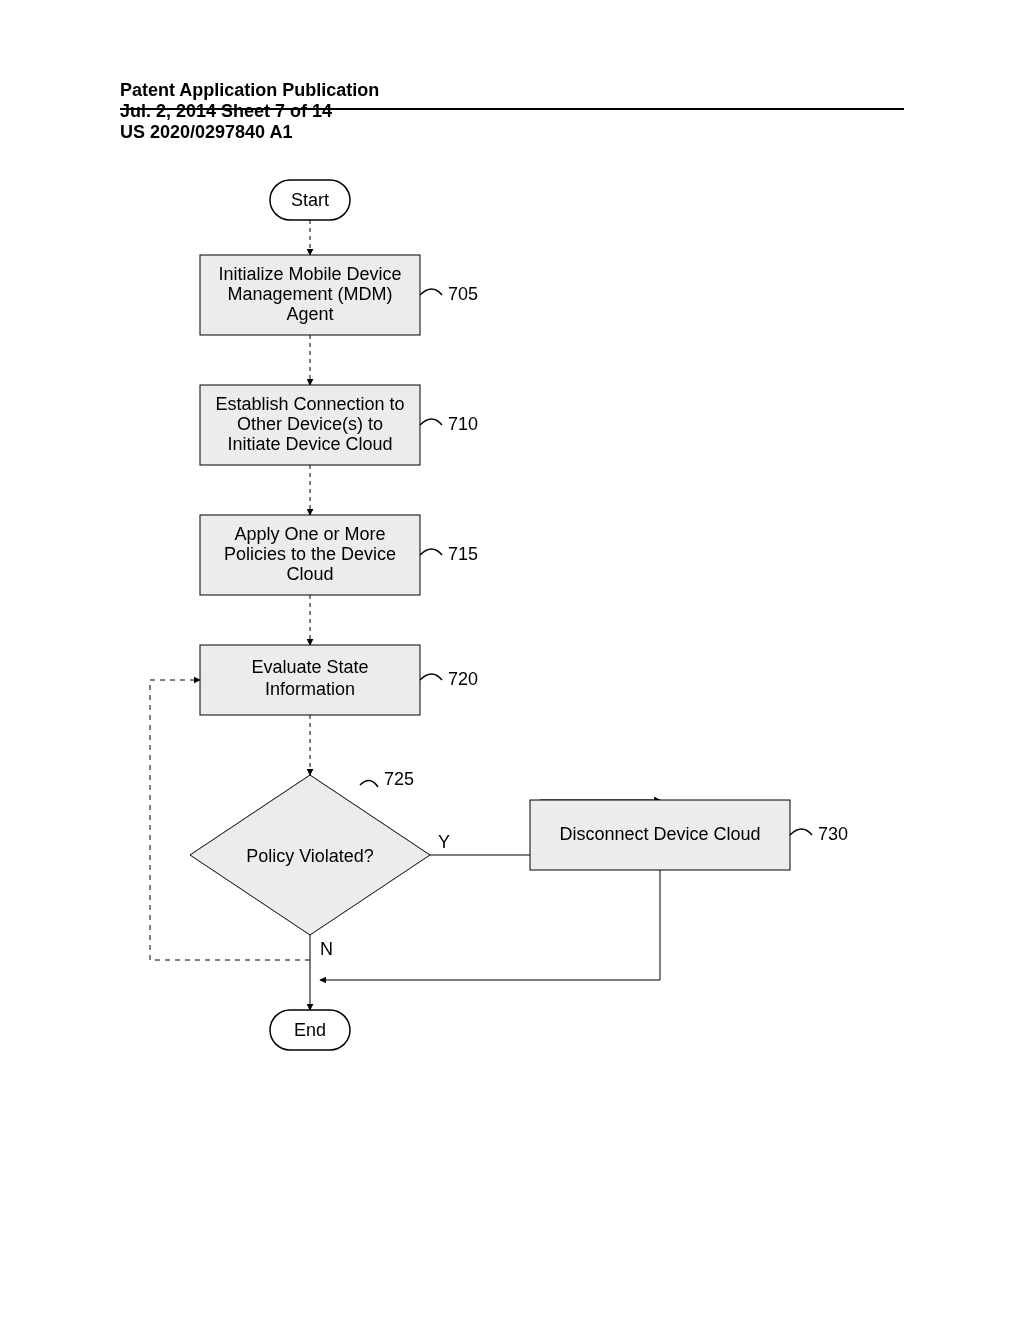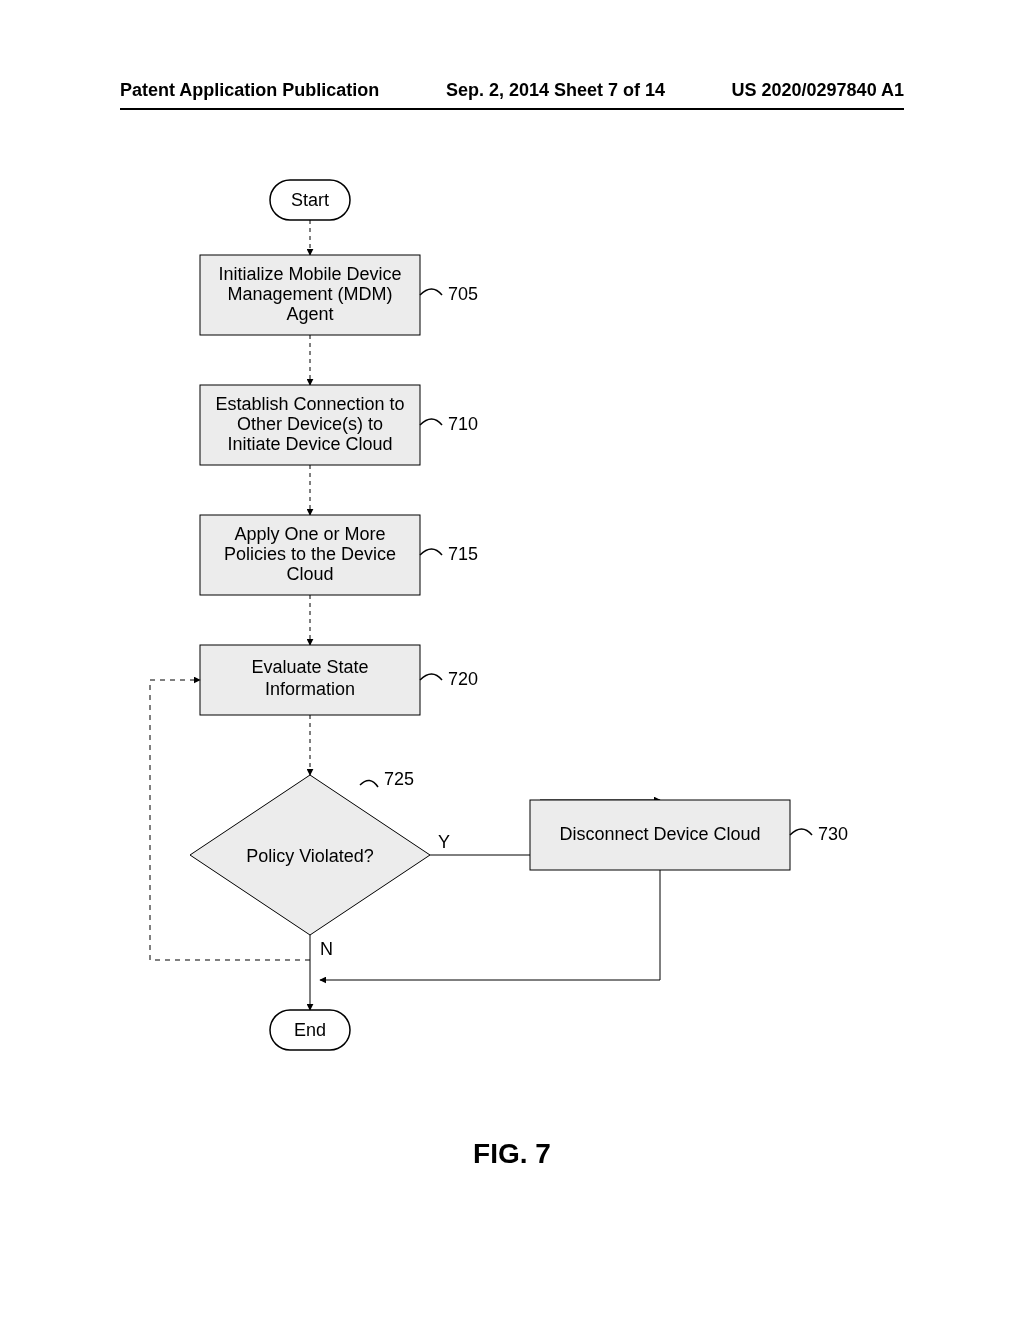--- a/index.html
+++ b/index.html
@@ -15,20 +15,21 @@
     width: 1024px; height: 1320px;
   }
   .header {
     position: absolute;
     top: 80px; left: 0; width: 1024px;
     padding: 0 120px 18px 120px;
     display: flex;
     justify-content: space-between;
     font-size: 18px;
     font-weight: bold;
+    flex-direction: column;
   }
   .header .rule {
     position: absolute;
     left: 120px; right: 120px;
     top: 28px;
     height: 2px; background: #000;
   }
   .fig-label {
     position: absolute;
     left: 0; width: 1024px;
@@ -47,21 +48,21 @@
   .txt { font-family: Arial, Helvetica, sans-serif; font-size: 18px; text-anchor: middle; }
   .lbl { font-family: Arial, Helvetica, sans-serif; font-size: 18px; }
 </style>
 </head>
 <body>
 
 <div class="page">
 
   <div class="header">
     <span>Patent Application Publication</span>
-    <span>Sep. 2, 2014  Sheet 7 of 14</span>
+    <span>Jul. 2, 2014  Sheet 7 of 14</span>
     <span>US 2020/0297840 A1</span>
     <div class="rule"></div>
   </div>
 
   <svg class="flow" viewBox="0 0 1024 1000">
     <defs>
       <marker id="arrow" viewBox="0 0 10 10" refX="9" refY="5" markerWidth="7" markerHeight="7" orient="auto-start-reverse">
         <path d="M 0 0 L 10 5 L 0 10 z" fill="#000"></path>
       </marker>
     </defs>
@@ -126,15 +127,14 @@
     <polyline points="660,730 660,840 320,840" fill="none" stroke="#000" stroke-width="1" marker-end="url(#arrow)"></polyline>
 
     <text class="lbl" x="320" y="815">N</text>
     <line x1="310" y1="795" x2="310" y2="870" stroke="#000" stroke-width="1" marker-end="url(#arrow)"></line>
 
     <rect class="term" x="270" y="870" width="80" height="40" rx="20" ry="20"></rect>
     <text class="txt" x="310" y="896">End</text>
 
   </svg>
 
-  <div class="fig-label">FIG. 7</div>
 
 </div>
 
 </body></html>

